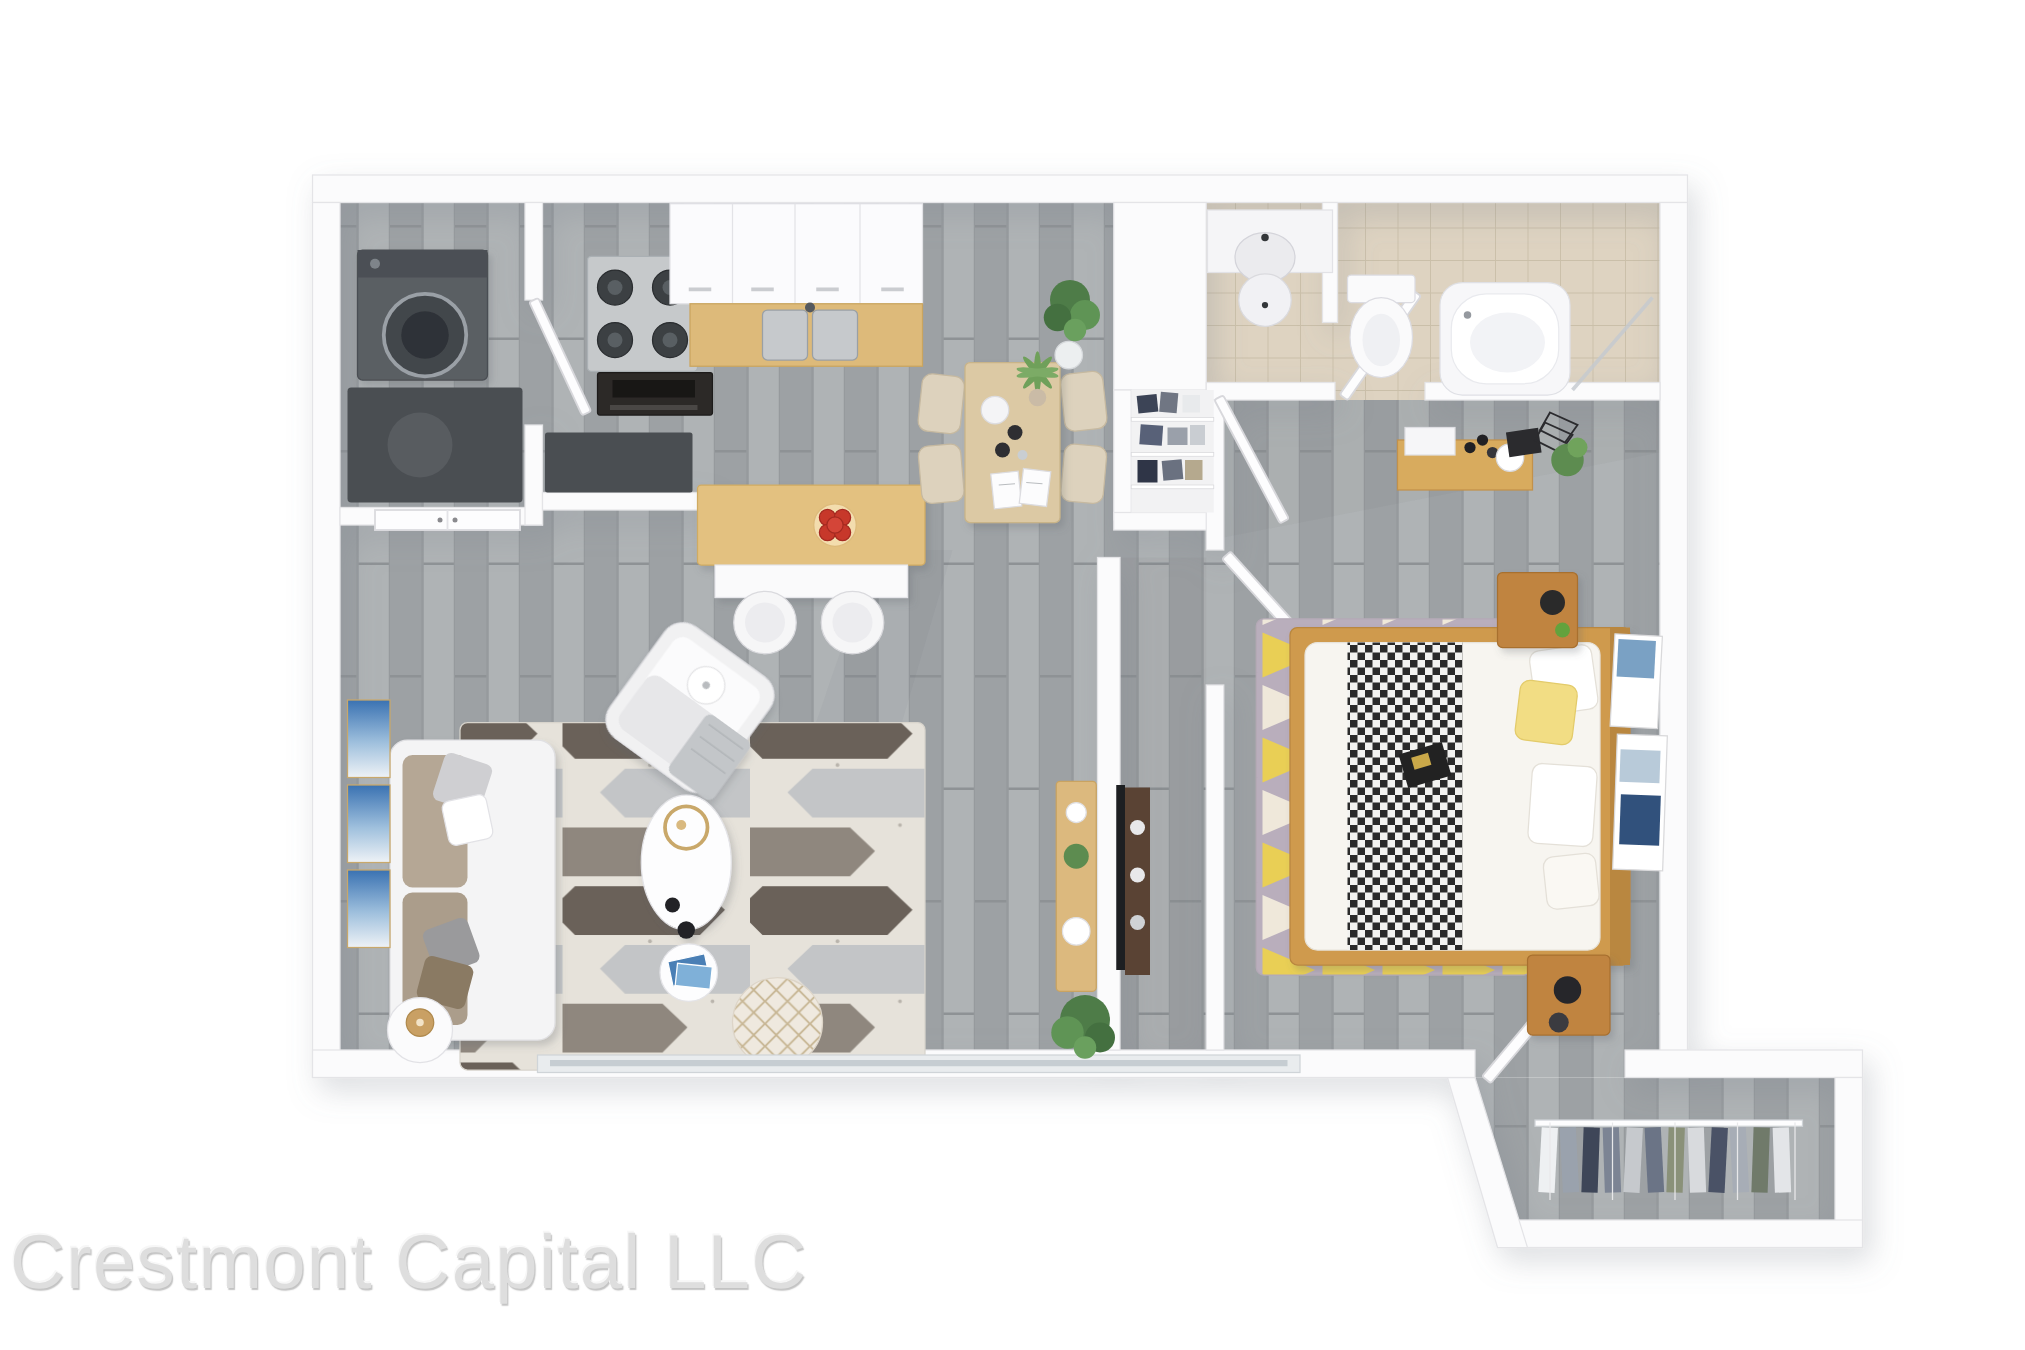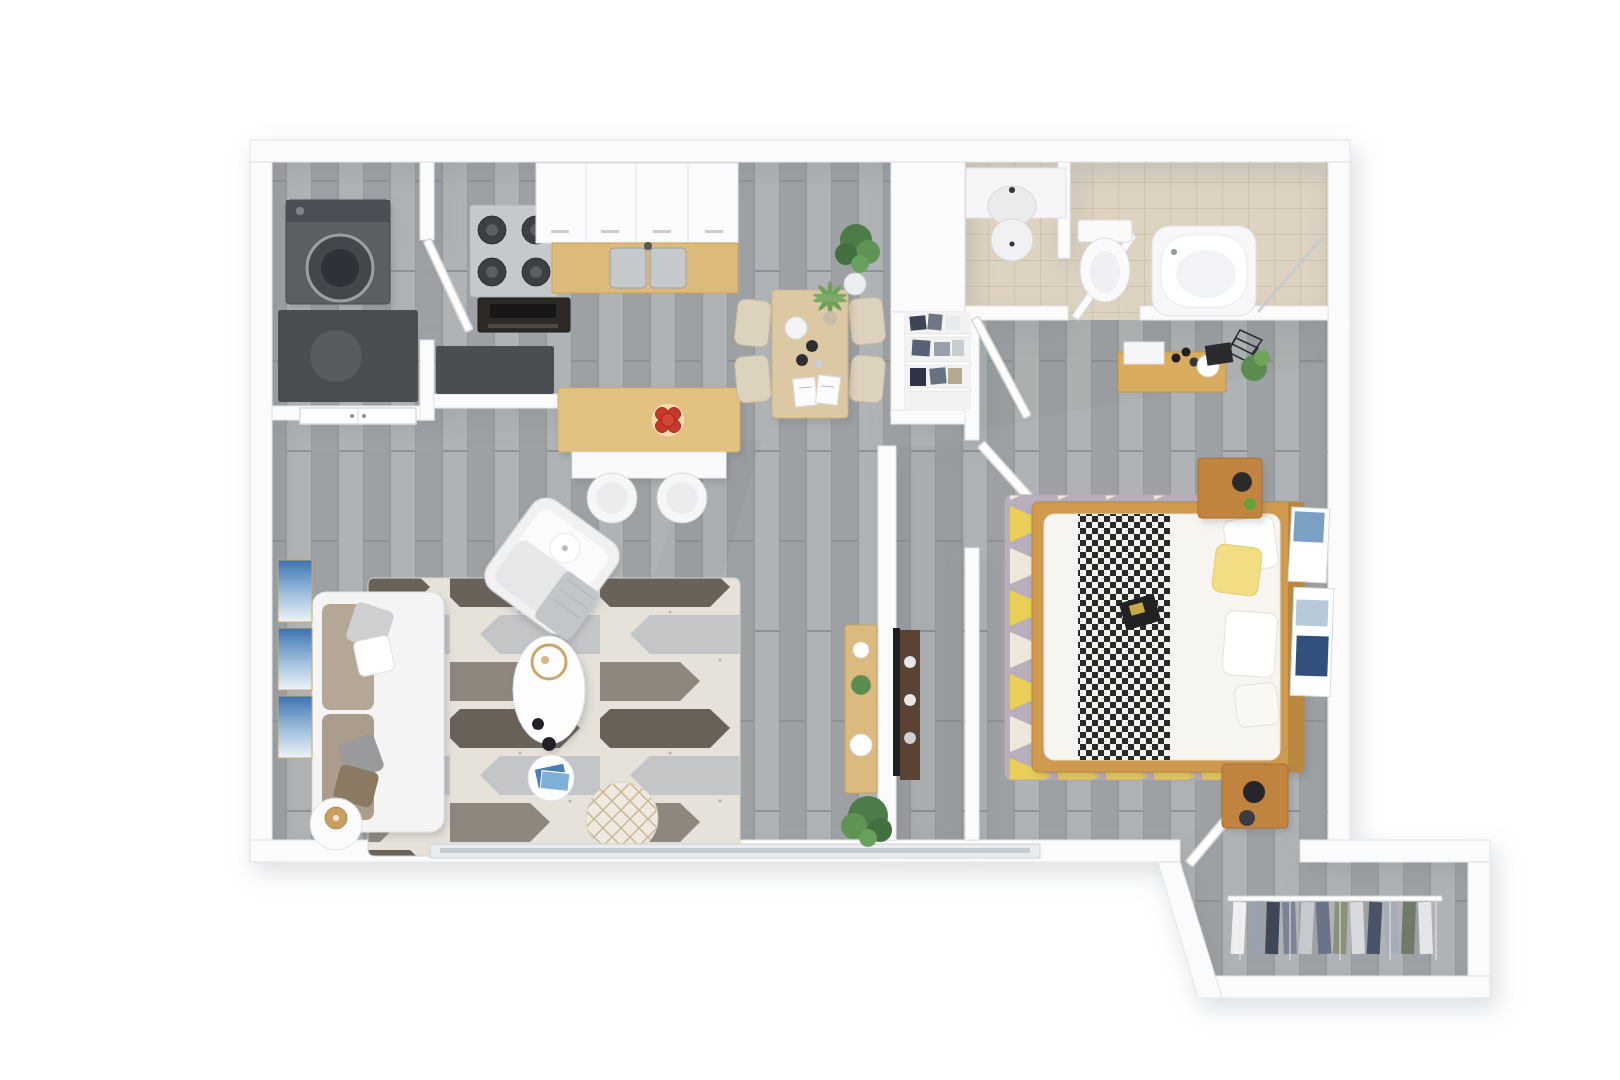--- a/index.html
+++ b/index.html
@@ -399,13 +399,14 @@
       <rect x="1419" y="902" width="13" height="52" transform="rotate(-2 1425 928)" fill="#e3e5e8"></rect>
     </g>
     <line x1="1240" y1="898" x2="1240" y2="960" stroke="#e8e8ea"></line>
     <line x1="1290" y1="898" x2="1290" y2="960" stroke="#e8e8ea"></line>
     <line x1="1340" y1="898" x2="1340" y2="960" stroke="#e8e8ea"></line>
     <line x1="1390" y1="898" x2="1390" y2="960" stroke="#e8e8ea"></line>
     <line x1="1436" y1="898" x2="1436" y2="960" stroke="#e8e8ea"></line>
   </g>
 </svg>
 
+<div class="watermark">Crestmont Capital LLC</div>
 </div>
 
 </body></html>

